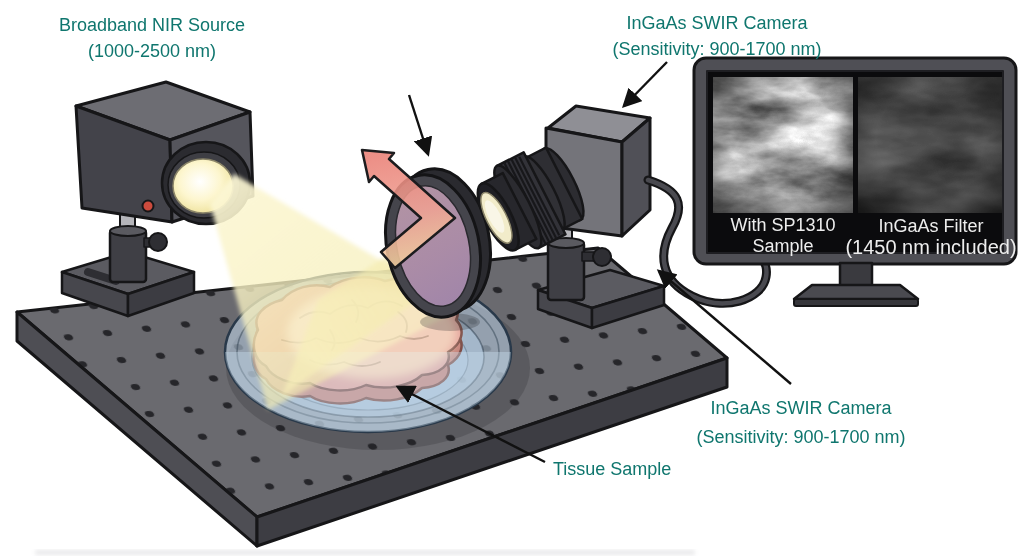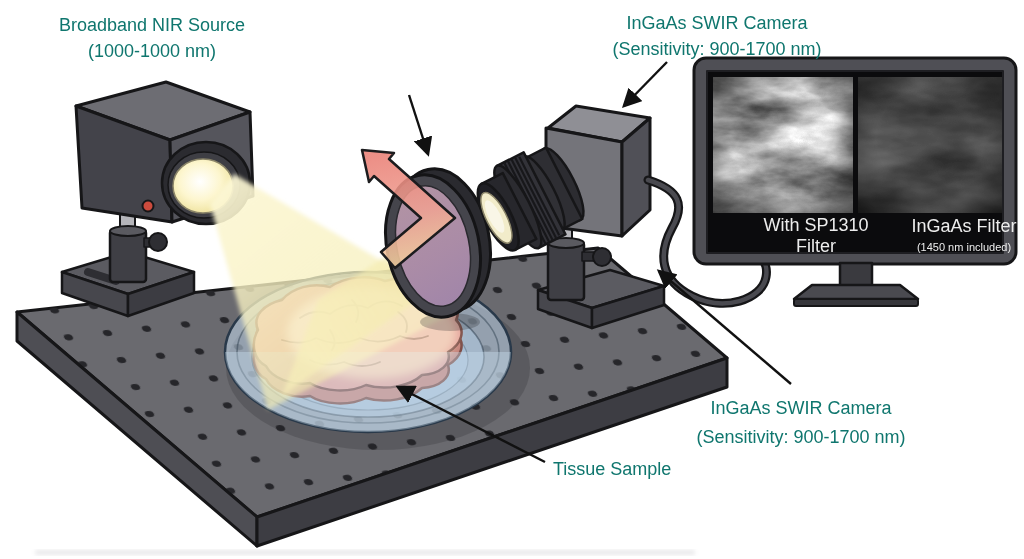--- a/index.html
+++ b/index.html
@@ -4,22 +4,22 @@
 <style>
   html,body{margin:0;padding:0;background:#ffffff;}
   .stage{position:relative;width:1024px;height:559px;background:#ffffff;overflow:hidden;
          font-family:"Liberation Sans", sans-serif;}
   .stage svg{position:absolute;left:0;top:0;}
   .lbl{position:absolute;color:#0f766e;text-align:center;transform:translateX(-50%);
        white-space:nowrap;font-size:18px;line-height:26px;}
   .lbl div{pointer-events:none;}
   .lbl-left{transform:none;text-align:center;}
   .cap{position:absolute;color:#ededed;text-align:center;transform:translateX(-50%);
-       white-space:nowrap;font-size:18px;line-height:21px;margin-left:33px;}
-  .cap .small{font-size:11px;}
+       white-space:nowrap;font-size:18px;line-height:21px;}
+  .cap .small{font-size:20px;}
 </style>
 </head>
 <body>
 
 <div class="stage">
 
 <svg width="1024" height="559" viewBox="0 0 1024 559">
   <defs>
     <marker id="ah" viewBox="0 0 10 10" refX="8.5" refY="5" markerWidth="8" markerHeight="8" orient="auto">
       <path d="M0,0 L10,5 L0,10 Z" fill="#111"></path>
@@ -218,39 +218,39 @@
   <g stroke="#111" stroke-width="2.4" fill="none">
     <path d="M409,95 L428,154" marker-end="url(#ah)"></path>
     <path d="M667,62 L624,106" marker-end="url(#ah)"></path>
     <path d="M791,384 L659,271" marker-end="url(#ah)"></path>
     <path d="M545,462 L398,387" marker-end="url(#ah)"></path>
   </g>
 </svg>
 
   <div class="lbl" style="left:152px;top:12px;">
     <div>Broadband NIR Source</div>
-    <div>(1000-1000 nm)</div>
+    <div>(1000-2500 nm)</div>
   </div>
 
 
   <div class="lbl" style="left:717px;top:10px;">
     <div>InGaAs SWIR Camera</div>
     <div>(Sensitivity: 900-1700 nm)</div>
   </div>
 
   <div class="lbl" style="left:801px;top:394px;line-height:29px;">
     <div>InGaAs SWIR Camera</div>
     <div>(Sensitivity: 900-1700 nm)</div>
   </div>
 
   <div class="lbl lbl-left" style="left:553px;top:456px;">Tissue Sample</div>
 
   <div class="cap" style="left:783px;top:215px;">
     <div>With SP1310</div>
-    <div>Filter</div>
+    <div>Sample</div>
   </div>
 
   <div class="cap" style="left:931px;top:216px;">
     <div>InGaAs Filter</div>
     <div class="small">(1450 nm included)</div>
   </div>
 
 </div>
 
 </body></html>

